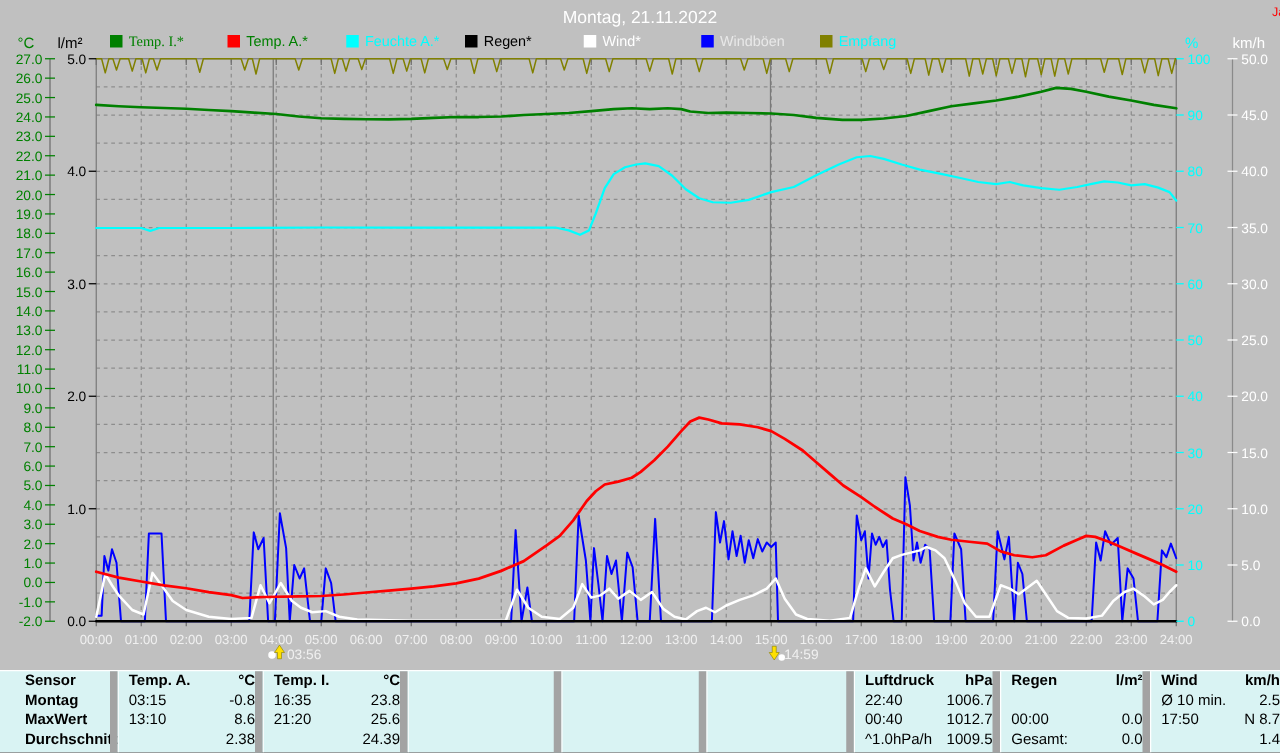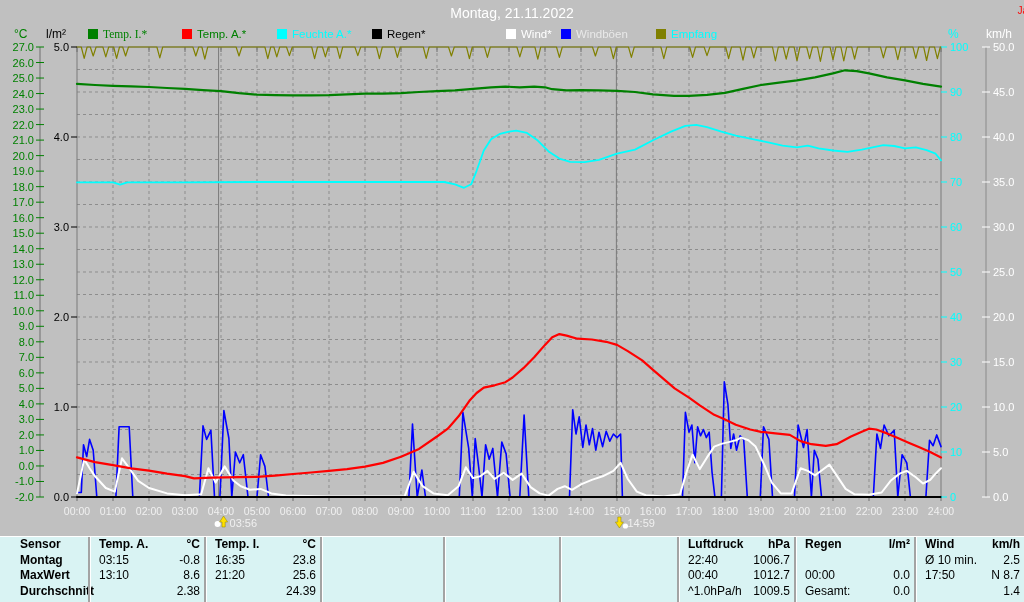--- a/index.html
+++ b/index.html
@@ -12,21 +12,21 @@
   .u-rain{left:46px;color:#000000;}
   .u-hum{left:948px;color:#00ffff;}
   .u-wind{left:986px;color:#ffffff;}
   .legend{position:absolute;top:28px;left:0;width:1024px;height:16px;}
   .litem{position:absolute;top:0;font-size:11.5px;white-space:nowrap;}
   .litem i{display:inline-block;width:10px;height:10px;margin-right:5px;vertical-align:-1px;}
   svg.chart{position:absolute;left:0;top:0;}
   svg text{font-family:"Liberation Sans",sans-serif;}
   .stats{position:absolute;left:0;top:536px;width:1024px;height:66px;background:#d9f3f3;
          border-top:1px solid #ffffff;font-size:12px;color:#000;}
-  .tcol{position:absolute;top:0;height:100%;border-left:2px solid #a3a3a3;box-shadow:inset 1px 0 0 #ffffff;}
+  .tcol{position:absolute;top:0;height:100%;border-left:6px solid #a3a3a3;box-shadow:inset 1px 0 0 #ffffff;}
   .tcol.first{border-left:none;box-shadow:none;}
   .trow{position:relative;height:15.5px;line-height:15.5px;}
   .trow.hd,.rowlab{font-weight:bold;}
   .tl{position:absolute;left:9px;}
   .tr{position:absolute;right:6px;}
   .rowlab{position:absolute;left:8px;}
 </style>
 </head>
 <body>
 
@@ -37,21 +37,21 @@
   <span class="unit u-temp">°C</span>
   <span class="unit u-rain">l/m²</span>
   <span class="unit u-hum">%</span>
   <span class="unit u-wind">km/h</span>
 
   <div class="legend">
       <span class="litem" style="left: 88px; color: rgb(0, 128, 0); font-family: Liberation Serif, serif;"><i style="background: rgb(0, 128, 0);"></i>Temp. I.*</span>
       <span class="litem" style="left: 182px; color: rgb(0, 128, 0);"><i style="background: rgb(255, 0, 0);"></i>Temp. A.*</span>
       <span class="litem" style="left: 277px; color: rgb(0, 255, 255);"><i style="background: rgb(0, 255, 255);"></i>Feuchte A.*</span>
       <span class="litem" style="left: 372px; color: rgb(0, 0, 0);"><i style="background: rgb(0, 0, 0);"></i>Regen*</span>
-      <span class="litem" style="left: 467px; color: rgb(255, 255, 255); margin-left: 39px;"><i style="background: rgb(255, 255, 255);"></i>Wind*</span>
+      <span class="litem" style="left: 467px; color: rgb(255, 255, 255);"><i style="background: rgb(255, 255, 255);"></i>Wind*</span>
       <span class="litem" style="left: 561px; color: rgb(232, 232, 232);"><i style="background: rgb(0, 0, 255);"></i>Windböen</span>
       <span class="litem" style="left: 656px; color: rgb(0, 255, 255);"><i style="background: rgb(128, 128, 0);"></i>Empfang</span>
     </div>
 
   <svg class="chart" width="1024" height="536" viewBox="0 0 1024 536">
       <g>
         <line x1="113" y1="47" x2="113" y2="497" stroke="#8d8d8d" stroke-dasharray="3 3"></line>
         <line x1="149" y1="47" x2="149" y2="497" stroke="#8d8d8d" stroke-dasharray="3 3"></line>
         <line x1="185" y1="47" x2="185" y2="497" stroke="#8d8d8d" stroke-dasharray="3 3"></line>
         <line x1="221" y1="47" x2="221" y2="497" stroke="#8d8d8d" stroke-dasharray="3 3"></line>

